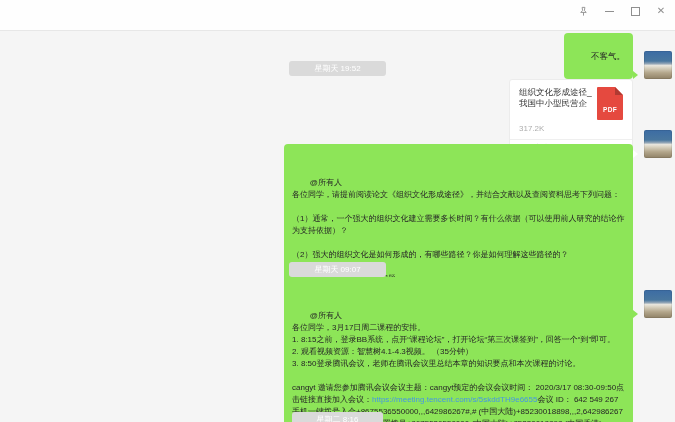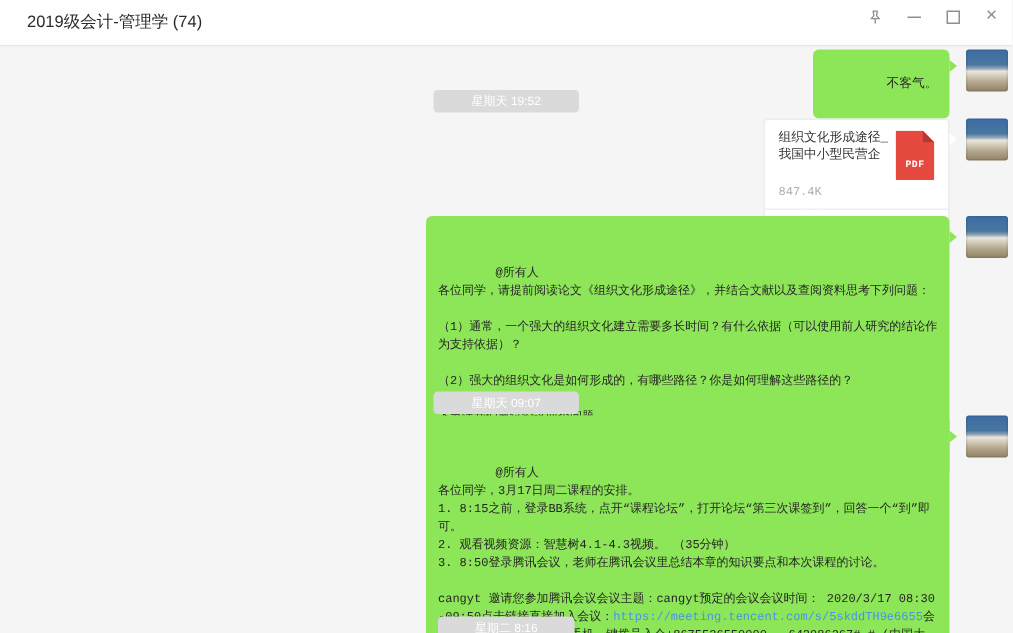--- a/index.html
+++ b/index.html
@@ -30,21 +30,21 @@
   .shape-max::before{content:"";position:absolute;top:-3px;left:2px;width:7px;height:7px;border:1px solid #8f8f8f;z-index:-1;}
   .ctl.close{font-size:10px;color:#8f8f8f;line-height:1;}
   .more{
     position:absolute;top:23px;right:14px;
     font-size:8px;letter-spacing:2px;color:#777;cursor:pointer;
   }
 
   
   .chat{position:absolute;top:31px;left:0;right:0;bottom:0;}
 
-  .row{position:absolute;right:3px;display:flex;align-items:flex-start;font-family:Liberation Mono, monospace;}
+  .row{position:absolute;right:3px;display:flex;align-items:flex-end;}
   .avatar{
     flex:none;width:28px;height:28px;border-radius:2px;
     background:
       linear-gradient(180deg,#3c6ca4 0%,#49779f 36%,#8fa3b5 45%,#e9e6dd 52%,#d9d3c2 60%,#b3a68b 78%,#8f8166 100%);
     box-shadow:inset 0 0 0 1px rgba(0,0,0,0.08);
     cursor:pointer;
   }
   .tail{flex:none;width:0;height:0;border:4px solid transparent;border-right:none;margin:10px 6px 0 0;}
   .tail.green{border-left:5px solid #8de558;}
   .tail.white{border-left:5px solid #ffffff;}
@@ -93,21 +93,20 @@
   .fsize{padding:4px 9px 0 9px;font-size:8px;color:#aeaeae;}
   .fdivider{border-top:1px solid #efefef;margin-top:6px;}
   .fsource{padding:3px 9px 4px 9px;font-size:7.5px;color:#b6b6b6;}
 </style>
 </head>
 <body>
 
 <div class="window">
 
   <header class="titlebar">
-    <div class="title">2019级会计-管理学 (74)</div>
     <div class="controls">
       <span class="ctl">
         <svg width="11" height="11" viewBox="0 0 24 24" fill="none" stroke="#8f8f8f" stroke-width="2" stroke-linejoin="round">
           <path d="M9 3h6l-1 7 4 4H6l4-4z"></path>
           <line x1="12" y1="14" x2="12" y2="21"></line>
         </svg>
       </span>
       <span class="ctl">
           <i class="shape-min"></i>
         </span>
@@ -135,21 +134,21 @@
     </div>
 
     <div class="row" style="top:48px">
       <div class="filecard">
         <div class="top">
           <div class="ftitle">组织文化形成途径_我国中小型民营企业...</div>
           <div class="pdf">
             <span class="pdf-label">PDF</span>
           </div>
         </div>
-        <div class="fsize">847.4K</div>
+        <div class="fsize">317.2K</div>
         <div class="fdivider"></div>
         <div class="fsource">微信电脑版</div>
       </div>
       <i class="tail white"></i>
       <div class="avatar"></div>
     </div>
 
     <div class="row" style="top:113px">
       <div class="bubble wide">
         <span>@所有人

